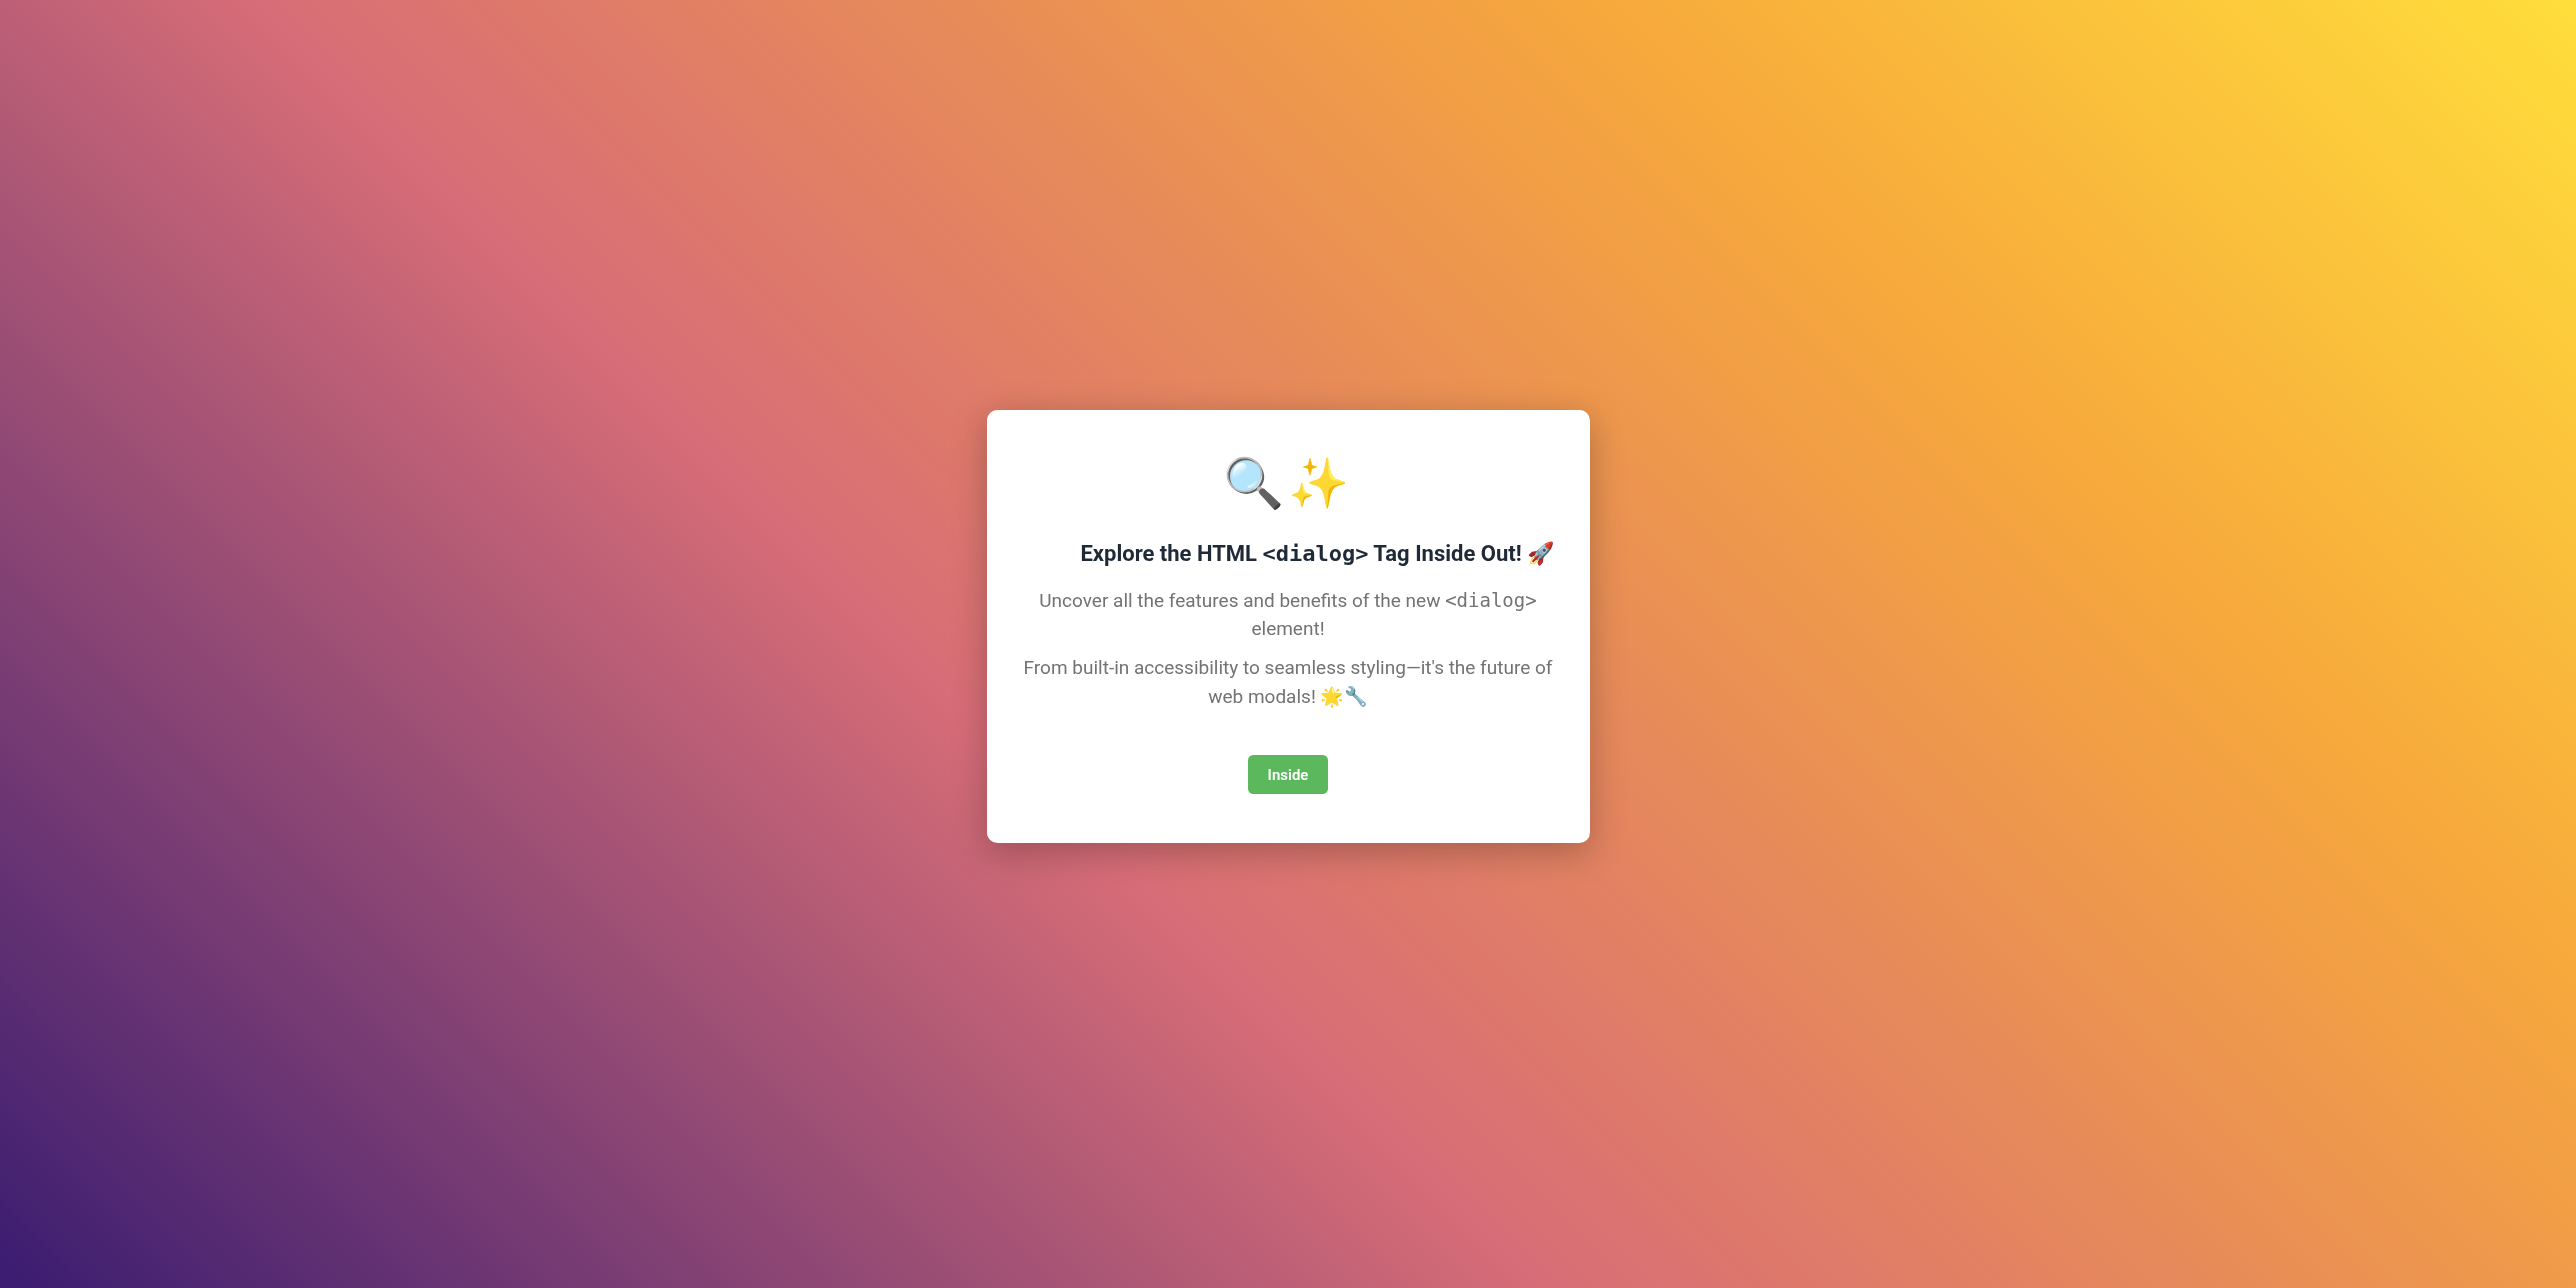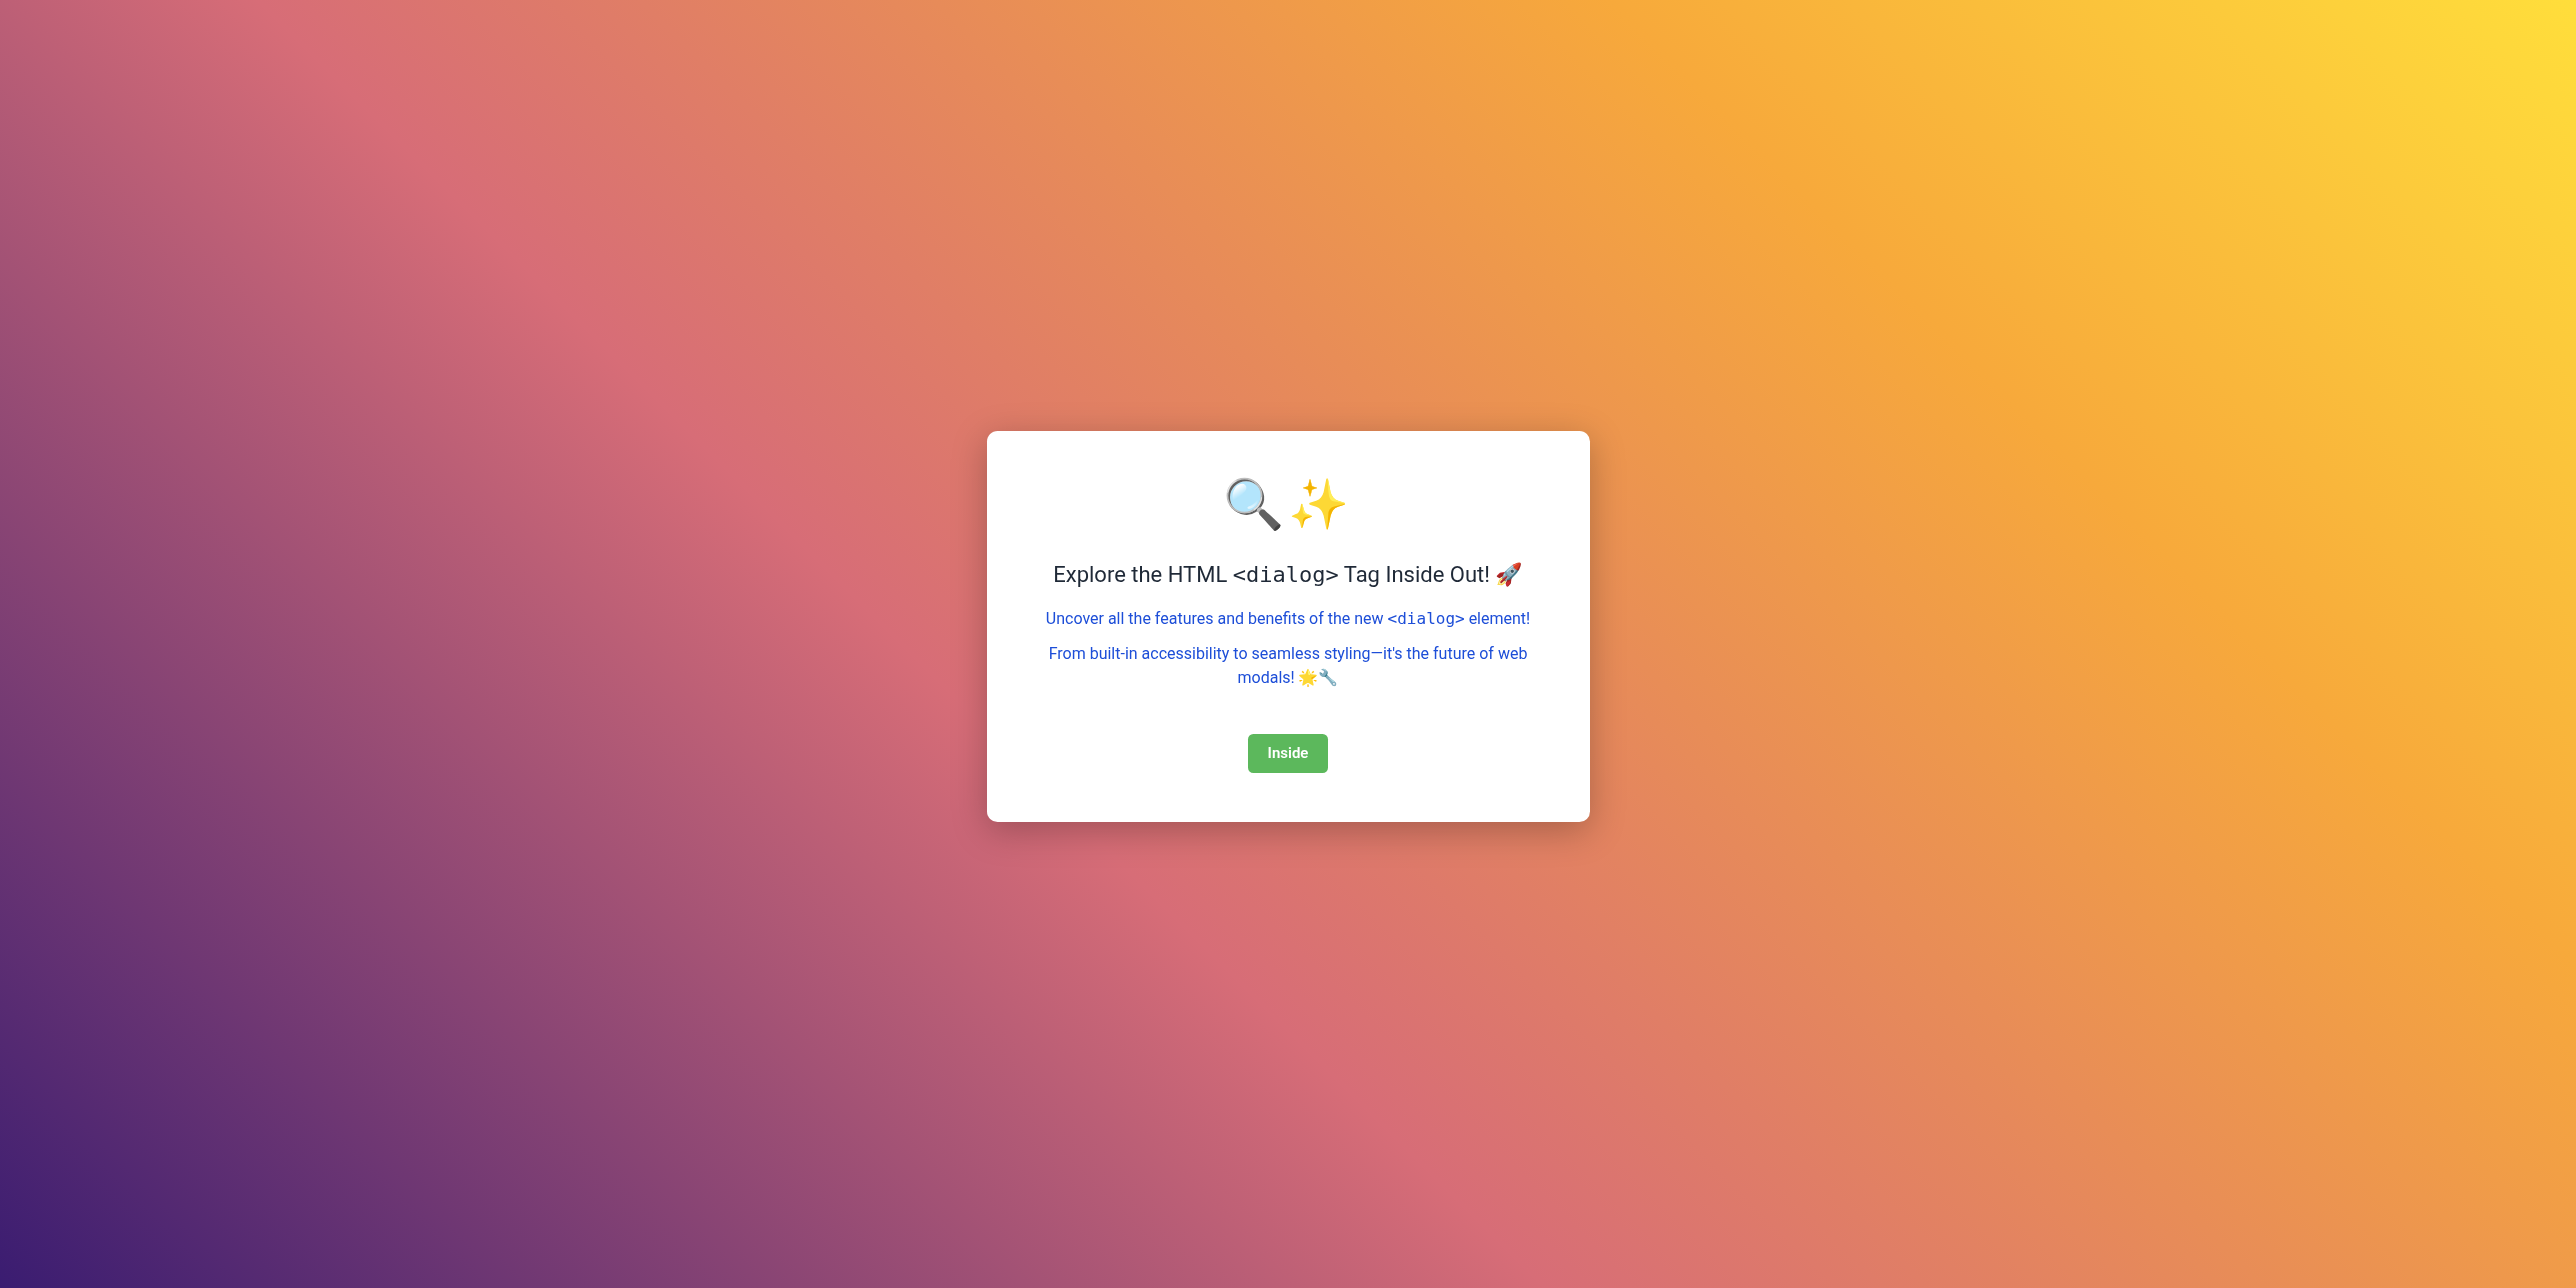--- a/index.html
+++ b/index.html
@@ -32,34 +32,35 @@
 
     .icon-row {
       font-size: 49px;
       line-height: 1;
       margin-bottom: 32px;
       letter-spacing: 3.5px;
     }
 
     .dialog-title {
       font-size: 22px;
-      font-weight: 400;
+      font-weight: 700;
       color: #1f2937;
       margin-bottom: 17.6px;
       line-height: 1.3;
+      text-align: right;
     }
 
     .dialog-title code,
     .dialog-body code {
       font-family: ui-monospace, SFMono-Regular, "SF Mono", Menlo, Consolas, monospace;
     }
 
     .dialog-body {
-      font-size: 16px;
-      color: #1d4ed8;
+      font-size: 19px;
+      color: #737373;
       line-height: 1.5;
       margin-bottom: 10.6px;
     }
 
     .dialog-body:last-of-type {
       margin-bottom: 44px;
     }
 
     .close-btn {
       background: #5cb85c;

